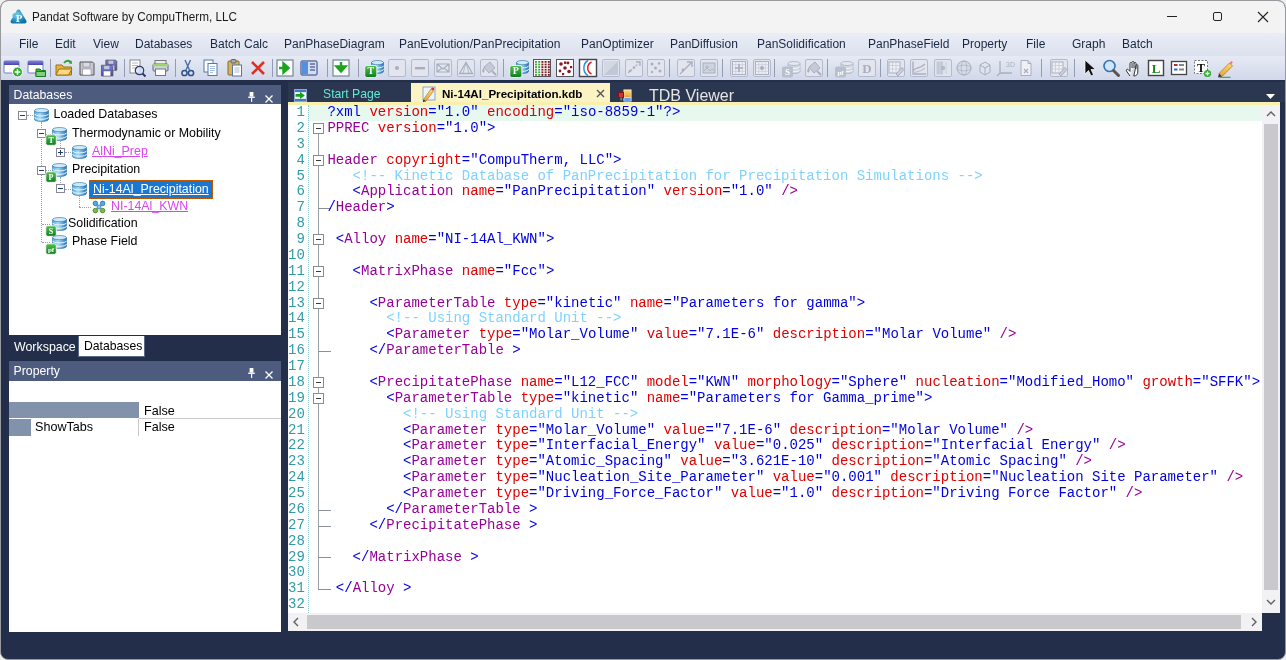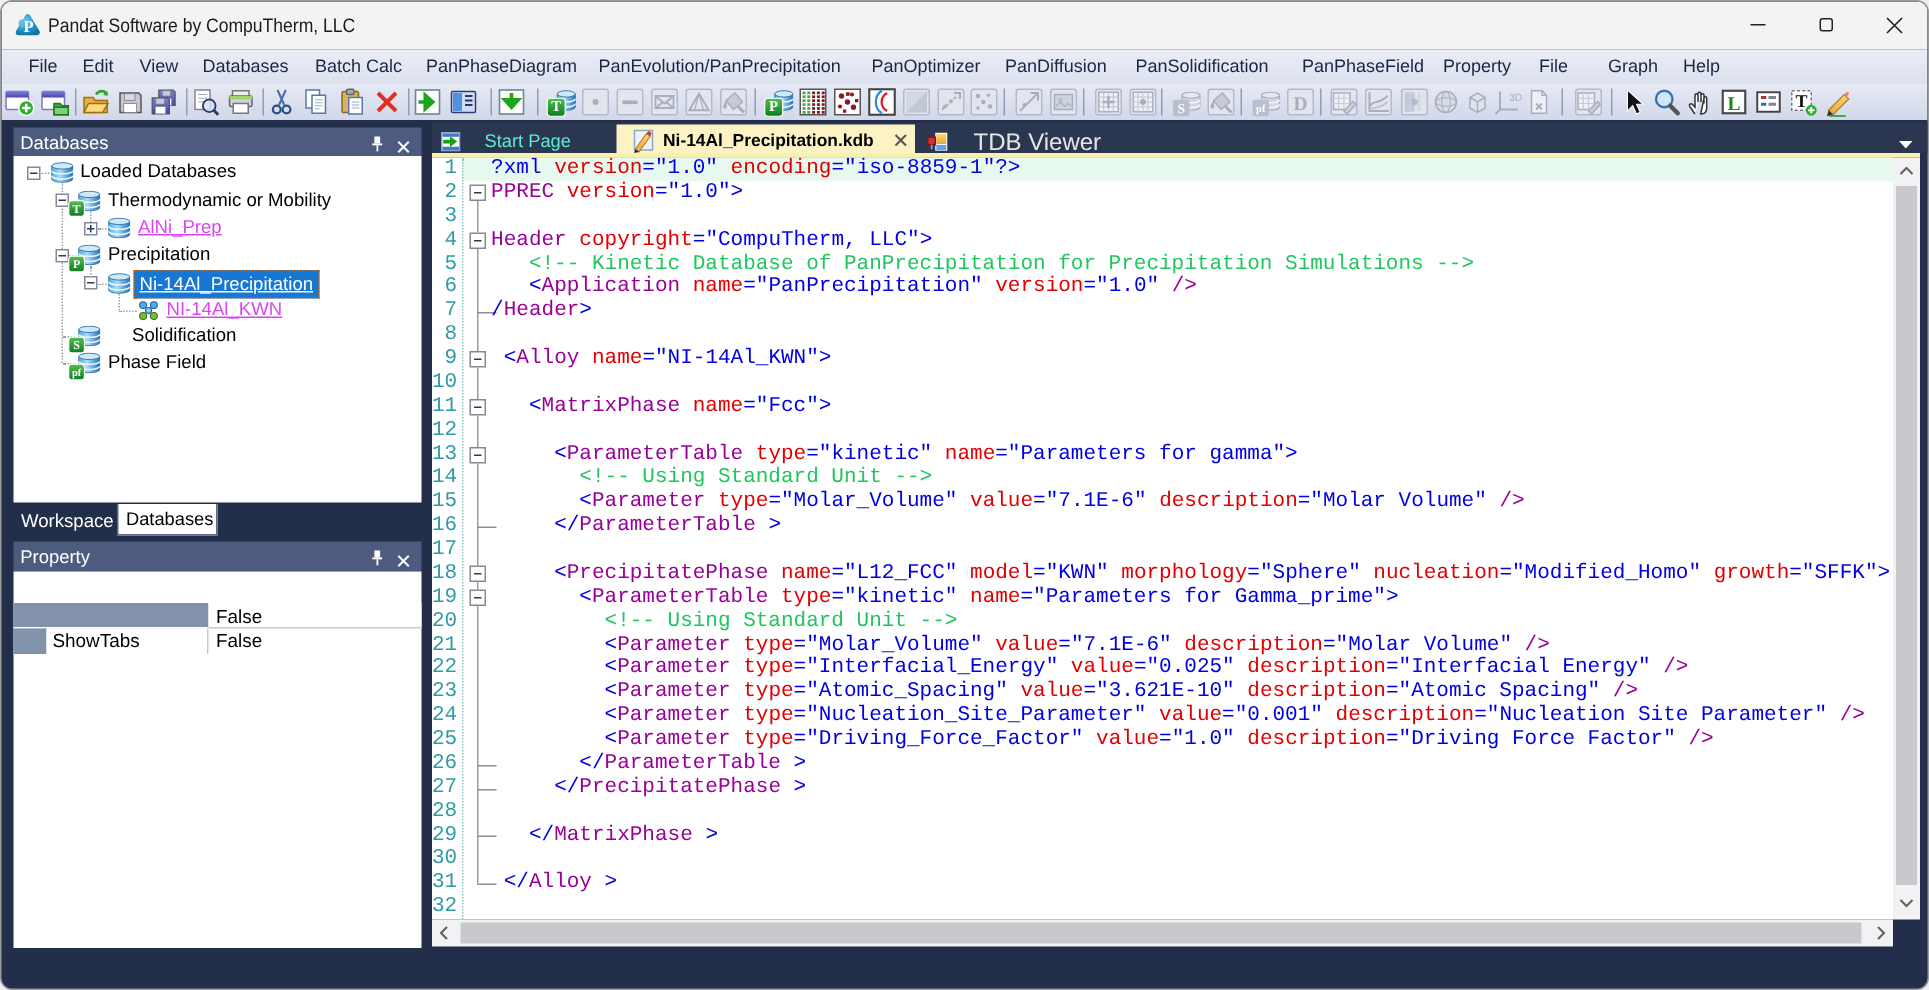--- a/index.html
+++ b/index.html
@@ -4,21 +4,21 @@
 html,body { width:1286px; height:660px; background:#efefef; font-family:"Liberation Sans",sans-serif; }
 #win { position:absolute; left:0; top:0; width:1286px; height:660px; background:#222e4a;
   border:1px solid #989a9e; border-radius:8px; overflow:hidden; }
 .tl { position:absolute; font-size:12.4px; color:#000; white-space:pre; }
 .tl.gold { color:#d946ef; text-decoration:underline; }
 .tl.sel { background:#1777d3; color:#fff; text-decoration:underline; padding:1px 3px 2px 3px; border:1px dotted #c85f00; }
 .fb { position:absolute; width:11px; height:11px; background:#fff; border:1px solid #848b94; }
 .fbm { position:absolute; left:2px; top:4px; width:5px; height:1px; background:#3a3a3a; }
 pre { font-family:"Liberation Mono",monospace; font-size:14px; line-height:15.87px; }
 i { font-style:normal; }
-.p { color:#990099; } .r { color:#e10000; } .b { color:#0000e0; } .g { color:#22c55e; }
+.p { color:#990099; } .r { color:#e10000; } .b { color:#0000e0; } .g { color:#7dd3fc; }
 </style></head>
 <body>
 <div style="position:absolute;width:0;height:0;overflow:hidden"><svg width="0" height="0" viewBox="0 0 0 0">
       <defs>
 <linearGradient id="dbg" x1="0" y1="0" x2="1" y2="0">
           <stop offset="0" stop-color="#54aee2"></stop>
           <stop offset="0.4" stop-color="#abdcf8"></stop>
           <stop offset="1" stop-color="#2374b8"></stop>
         </linearGradient>
 <linearGradient id="grn" x1="0" y1="0" x2="0" y2="1">
@@ -88,21 +88,21 @@
 <span style="position:absolute;left:209px;top:0;line-height:23px">Batch Calc</span>
 <span style="position:absolute;left:283px;top:0;line-height:23px">PanPhaseDiagram</span>
 <span style="position:absolute;left:398px;top:0;line-height:23px">PanEvolution/PanPrecipitation</span>
 <span style="position:absolute;left:580px;top:0;line-height:23px">PanOptimizer</span>
 <span style="position:absolute;left:669px;top:0;line-height:23px">PanDiffusion</span>
 <span style="position:absolute;left:756px;top:0;line-height:23px">PanSolidification</span>
 <span style="position:absolute;left:867px;top:0;line-height:23px">PanPhaseField</span>
 <span style="position:absolute;left:961px;top:0;line-height:23px">Property</span>
 <span style="position:absolute;left:1025px;top:0;line-height:23px">File</span>
 <span style="position:absolute;left:1071px;top:0;line-height:23px">Graph</span>
-<span style="position:absolute;left:1121px;top:0;line-height:23px">Help</span>
+<span style="position:absolute;left:1121px;top:0;line-height:23px">Batch</span>
 </div>
 
 <div style="position:absolute;left:0;top:55px;width:100%;height:24px;background:linear-gradient(#e6eaf4,#d2d8ea)">
 <div style="position:absolute;left:49.3px;top:3px;width:1px;height:18px;background:#949cb4"></div>
 <div style="position:absolute;left:122.7px;top:3px;width:1px;height:18px;background:#949cb4"></div>
 <div style="position:absolute;left:173.5px;top:3px;width:1px;height:18px;background:#949cb4"></div>
 <div style="position:absolute;left:270.7px;top:3px;width:1px;height:18px;background:#949cb4"></div>
 <div style="position:absolute;left:326.4px;top:3px;width:1px;height:18px;background:#949cb4"></div>
 <div style="position:absolute;left:357.2px;top:3px;width:1px;height:18px;background:#949cb4"></div>
 <div style="position:absolute;left:501.7px;top:3px;width:1px;height:18px;background:#949cb4"></div>
@@ -806,21 +806,21 @@
 </defs>
             <rect x="0.8" y="0.8" width="10.5" height="10.5" rx="2" fill="url(#grn)" stroke="#fff" stroke-width="0.8"></rect>
             <text x="6.05" y="8.85" font-family="Liberation Serif" font-weight="bold" font-size="7" fill="#fff" text-anchor="middle">pf</text>
           </svg></div>
 <div class="tl " style="left:52.5px;top:106px">Loaded Databases</div>
 <div class="tl " style="left:71px;top:124.5px">Thermodynamic or Mobility</div>
 <div class="tl gold" style="left:91px;top:143px">AlNi_Prep</div>
 <div class="tl " style="left:71px;top:161px">Precipitation</div>
 <div class="tl sel" style="left:88px;top:179px">Ni-14Al_Precipitation</div>
 <div class="tl gold" style="left:110px;top:197.5px">NI-14Al_KWN</div>
-<div class="tl " style="left:87px;top:215px">Solidification</div>
+<div class="tl " style="left:67px;top:215px">Solidification</div>
 <div class="tl " style="left:71px;top:233px">Phase Field</div>
 </div>
     </div>
 
 <span style="position:absolute;left:13px;top:339px;color:#fff;font-size:12.4px">Workspace</span>
 <div style="position:absolute;left:77px;top:334.5px;width:65px;height:20px;background:#fff;border:1px solid #5a6a88;border-top:none;box-sizing:content-box"></div>
 <span style="position:absolute;left:83px;top:338px;color:#000;font-size:12.2px">Databases</span>
 
 <div style="position:absolute;left:8px;top:360px;width:272px;height:20px;background:#4d5c7e">
       <span style="position:absolute;left:4.5px;top:50%;transform:translateY(-50%);color:#fff;font-size:12.3px">Property</span>

